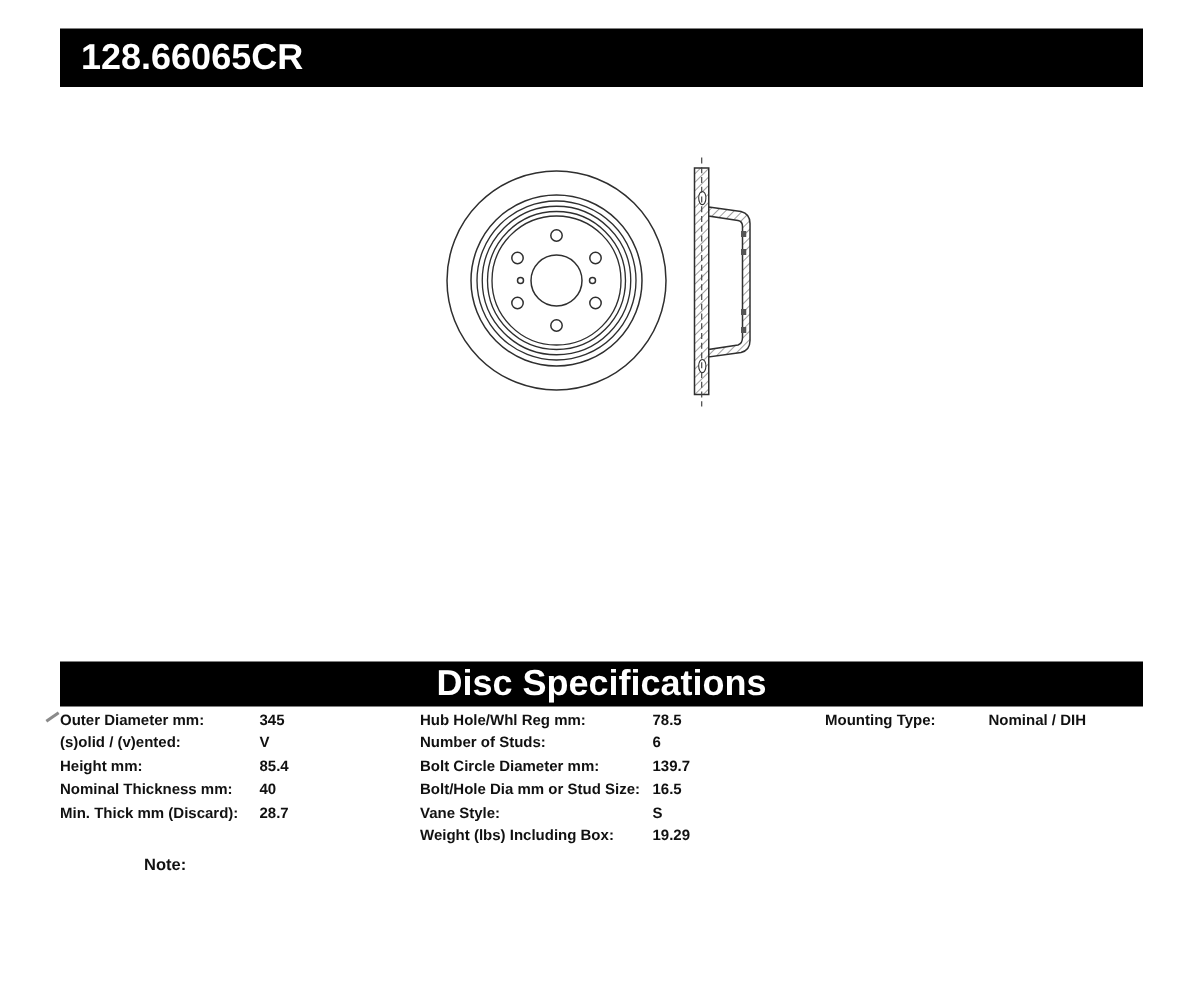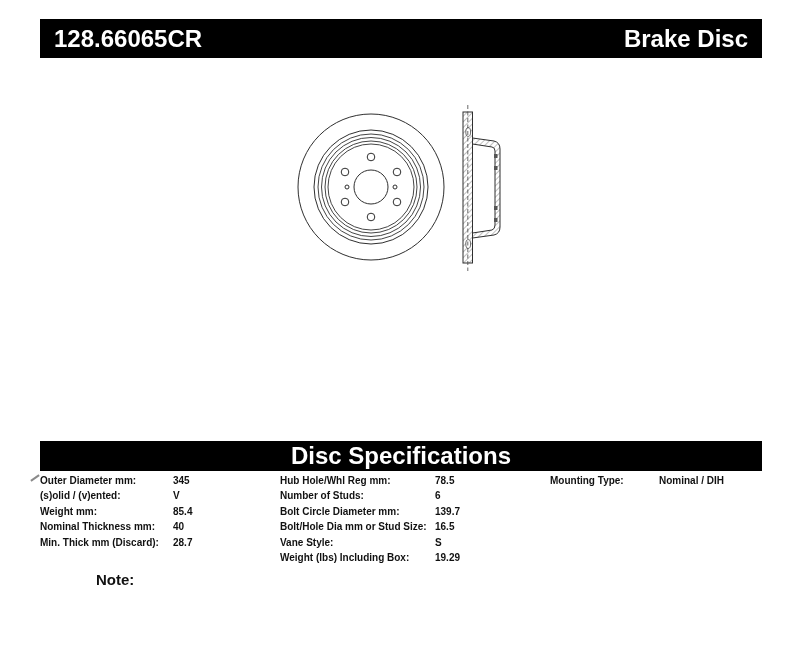--- a/index.html
+++ b/index.html
@@ -28,33 +28,32 @@
   .spec-row{
     display:flex;align-items:baseline;height:15.4px;line-height:15.4px;
     font-size:10px;font-weight:bold;white-space:nowrap;
   }
   .spec-label{text-align:left;flex:0 0 auto;}
   .c1 .spec-label{flex-basis:128px;}
   .c2 .spec-label{flex-basis:150px;}
   .c3 .spec-label{flex-basis:104px;}
   .spec-value{padding-left:5px;}
   .note{
-    position:absolute;left:96px;top:571px;font-size:15px;font-weight:bold;
+    position:absolute;left:96px;top:571px;font-size:11px;font-weight:bold;
   }
   .stray-mark{
     position:absolute;left:30px;top:477px;width:10px;height:2px;
     background:#8a8a8a;transform:rotate(-35deg);
   }
 </style>
 </head>
 <body>
 
 <div class="bar header-bar">
   <span>128.66065CR</span>
-  <span>Brake Disc</span>
 </div>
 
 <svg class="drawing" viewBox="0 0 260 190" xmlns="http://www.w3.org/2000/svg">
   <defs>
     <pattern id="hatch" width="4" height="4" patternUnits="userSpaceOnUse" patternTransform="rotate(45)">
       <rect width="4" height="4" fill="#ffffff"></rect>
       <line x1="0" y1="0" x2="0" y2="4" stroke="#8a8a8a" stroke-width="1.1"></line>
     </pattern>
   </defs>
 
@@ -110,21 +109,21 @@
 <div class="spec-col c1">
   <div class="spec-row">
     <span class="spec-label">Outer Diameter mm:</span>
     <span class="spec-value">345</span>
   </div>
   <div class="spec-row">
     <span class="spec-label">(s)olid / (v)ented:</span>
     <span class="spec-value">V</span>
   </div>
   <div class="spec-row">
-    <span class="spec-label">Weight mm:</span>
+    <span class="spec-label">Height mm:</span>
     <span class="spec-value">85.4</span>
   </div>
   <div class="spec-row">
     <span class="spec-label">Nominal Thickness mm:</span>
     <span class="spec-value">40</span>
   </div>
   <div class="spec-row">
     <span class="spec-label">Min. Thick mm (Discard):</span>
     <span class="spec-value">28.7</span>
   </div>

